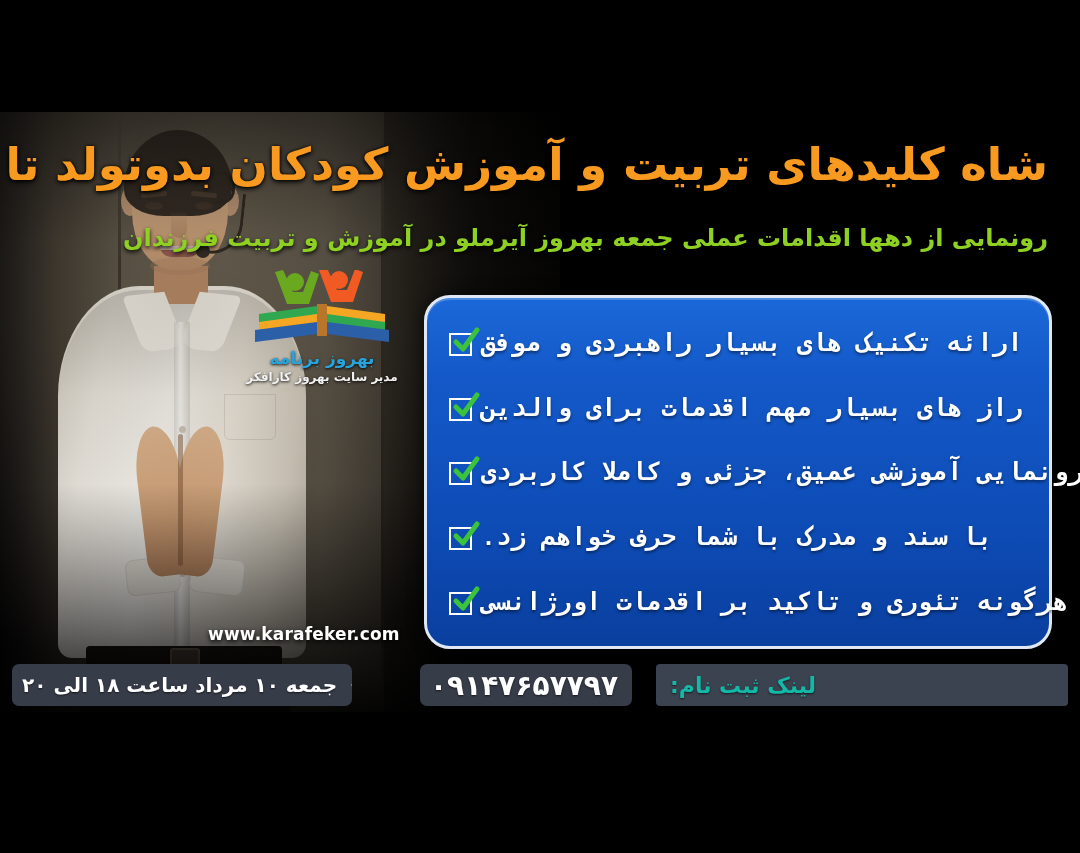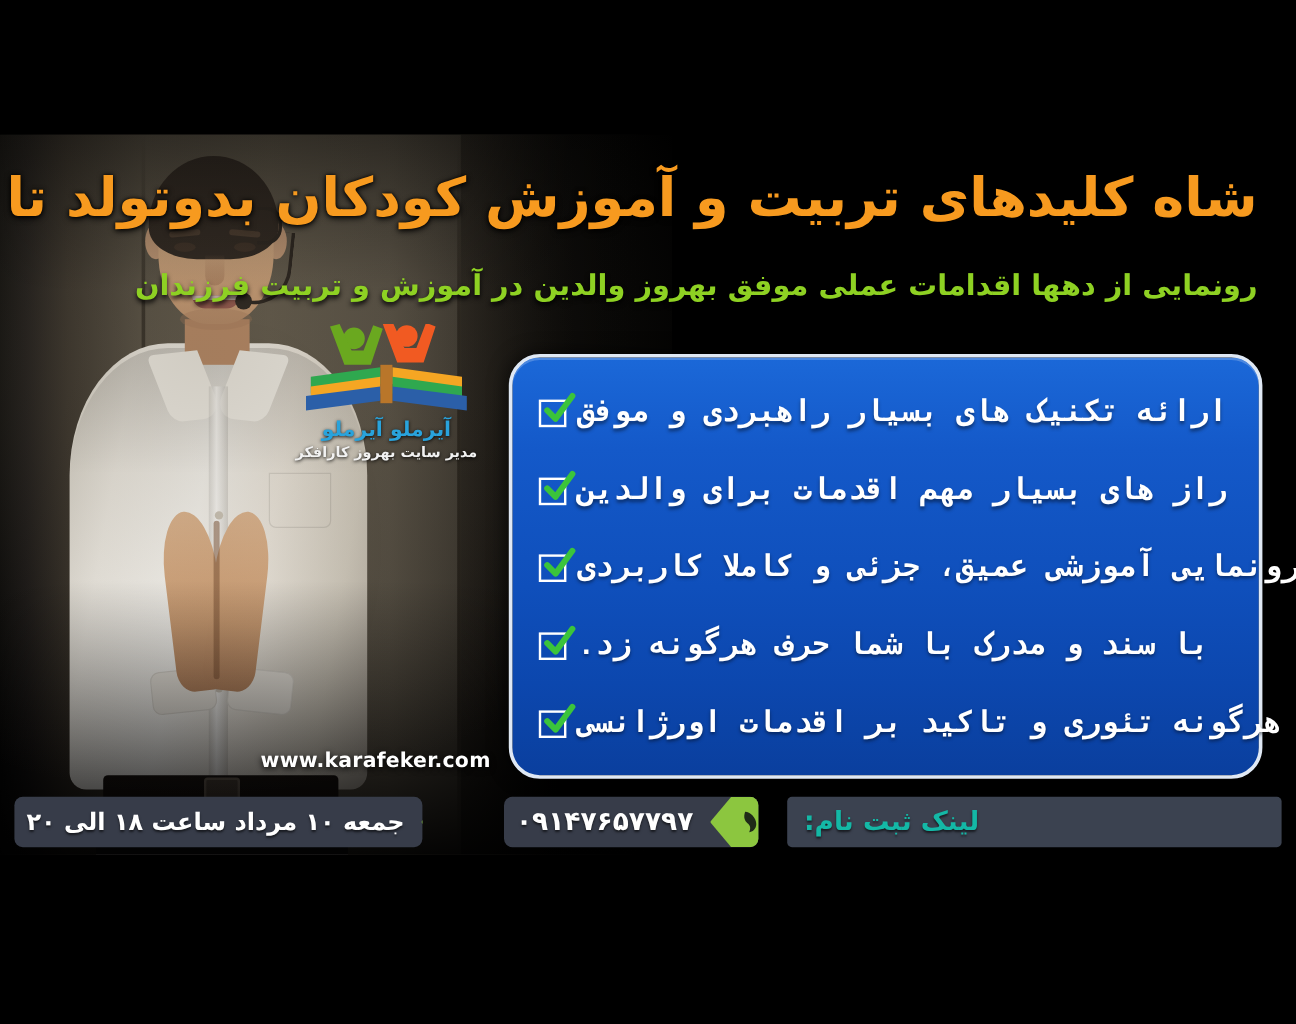--- a/index.html
+++ b/index.html
@@ -287,21 +287,20 @@
     margin-top: 1px;
     text-shadow: 0 1px 3px rgba(0,0,0,0.95);
   }
 
   
   #website {
     position: absolute;
     left: 208px;
     top: 512px;
     width: 210px;
-    text-align: center;
     color: #ffffff;
     font-size: 17px;
     font-weight: bold;
     letter-spacing: 0.2px;
     text-shadow: 0 2px 5px rgba(0,0,0,1);
   }
 
   
   #features {
     position: absolute;
@@ -393,21 +392,21 @@
     align-items: center;
     justify-content: center;
     clip-path: polygon(0 50%, 26% 0, 100% 0, 100% 100%, 26% 100%);
   }
   .tag.tag-wide { width: 68px; }
   .tag svg { display: block; }
 
   #pill-date { left: 12px; width: 340px; }
   #pill-date .pill-text { font-size: 20px; }
   #pill-phone { left: 420px; width: 212px; }
-  #pill-phone .pill-text { font-size: 22px; letter-spacing: 0.5px; }
+  #pill-phone .pill-text { font-size: 28px; letter-spacing: 0.5px; }
 
   #register-strip {
     position: absolute;
     left: 656px;
     top: 4px;
     width: 412px;
     height: 42px;
     background: #3b4250;
     border-radius: 4px;
     display: flex;
@@ -479,21 +478,21 @@
         <div class="p-belt"></div>
         <div class="p-buckle"></div>
         <div class="p-trousers"></div>
       </div>
 
       <div class="backdrop-vignette"></div>
     </div>
 
     <div id="title-main" class="rtl">شاه کلیدهای تربیت و آموزش کودکان بدوتولد تا ۱۲ سالگی</div>
 
-    <div id="title-sub" class="rtl">رونمایی از دهها اقدامات عملی موفق بهروز والدین در آموزش و تربیت فرزندان</div>
+    <div id="title-sub" class="rtl">رونمایی از دهها اقدامات عملی جمعه بهروز آیرملو در آموزش و تربیت فرزندان</div>
 
     <div id="logo">
       <div class="logo-mark">
         <svg viewBox="0 0 150 76" width="150" height="76">
           <g>
             <circle cx="48" cy="12" r="9" fill="#6aa81f"></circle>
             <path d="M28 2 L36 0 L46 22 L56 22 L64 1 L72 4 L62 34 L40 34 Z" fill="#6aa81f"></path>
             <circle cx="92" cy="10" r="9" fill="#f15a22"></circle>
             <path d="M72 0 L80 -2 L90 20 L100 20 L108 -1 L116 2 L106 32 L84 32 Z" fill="#f15a22"></path>
           </g>
@@ -501,21 +500,21 @@
             <path d="M12 44 L70 36 L70 50 L12 58 Z" fill="#2fa84f"></path>
             <path d="M138 44 L80 36 L80 50 L138 58 Z" fill="#f5a623"></path>
             <path d="M12 52 L70 44 L70 58 L12 66 Z" fill="#f5a623"></path>
             <path d="M138 52 L80 44 L80 58 L138 66 Z" fill="#2fa84f"></path>
             <path d="M8 60 L70 52 L70 64 L8 72 Z" fill="#2b5fa8"></path>
             <path d="M142 60 L80 52 L80 64 L142 72 Z" fill="#2b5fa8"></path>
             <rect x="70" y="34" width="10" height="32" fill="#b9762a"></rect>
           </g>
         </svg>
       </div>
-      <div class="logo-name rtl">آیرملو آیرملو</div>
+      <div class="logo-name rtl">بهروز برنامه</div>
       <div class="logo-role rtl">مدیر سایت بهروز کارافکر</div>
     </div>
 
     <div id="website">www.karafeker.com</div>
 
     <div id="features">
 
       <div class="feature-row">
         <span class="check-box">
           <svg viewBox="0 0 26 26">
@@ -543,21 +542,21 @@
         <span class="feature-text rtl">یک رونمایی آموزشی عمیق، جزئی و کاملا کاربردی</span>
       </div>
 
 
       <div class="feature-row">
         <span class="check-box">
           <svg viewBox="0 0 26 26">
             <path d="M3 14 L10 21 L24 2" fill="none" stroke="#3BC43B" stroke-width="5" stroke-linecap="round" stroke-linejoin="round"></path>
           </svg>
         </span>
-        <span class="feature-text rtl">با سند و مدرک با شما حرف هرگونه زد.</span>
+        <span class="feature-text rtl">با سند و مدرک با شما حرف خواهم زد.</span>
       </div>
 
       <div class="feature-row">
         <span class="check-box">
           <svg viewBox="0 0 26 26">
             <path d="M3 14 L10 21 L24 2" fill="none" stroke="#3BC43B" stroke-width="5" stroke-linecap="round" stroke-linejoin="round"></path>
           </svg>
         </span>
         <span class="feature-text rtl">پرهیز از هرگونه تئوری و تاکید بر اقدمات اورژانسی</span>
       </div>

